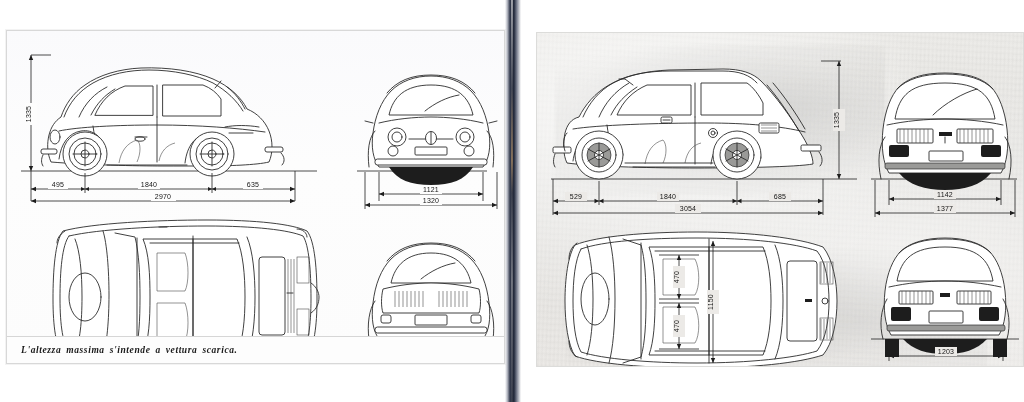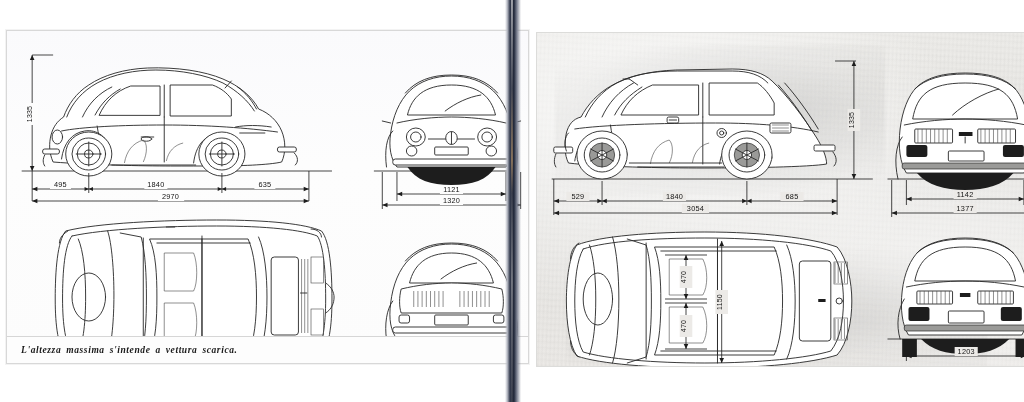--- a/index.html
+++ b/index.html
@@ -6,21 +6,21 @@
   html,body{margin:0;padding:0;}
   body{
     width:1024px;height:402px;overflow:hidden;
     background:#ffffff;
     font-family:"Liberation Sans", sans-serif;
     position:relative;
   }
   .stage{position:absolute;inset:0;width:1024px;height:402px;}
 
   
-  .sheet{position:absolute;overflow:hidden;padding-left:24px;}
+  .sheet{position:absolute;overflow:hidden;}
 
   
   #sheet-left{
     left:6px;top:30px;width:497px;height:332px;
     background:#fdfdfd;
     border:1px solid #d8d8d8;
     box-shadow:0 0 0 1px #f3f3f3;
   }
   #sheet-left .paper-tone{
     position:absolute;inset:0;

